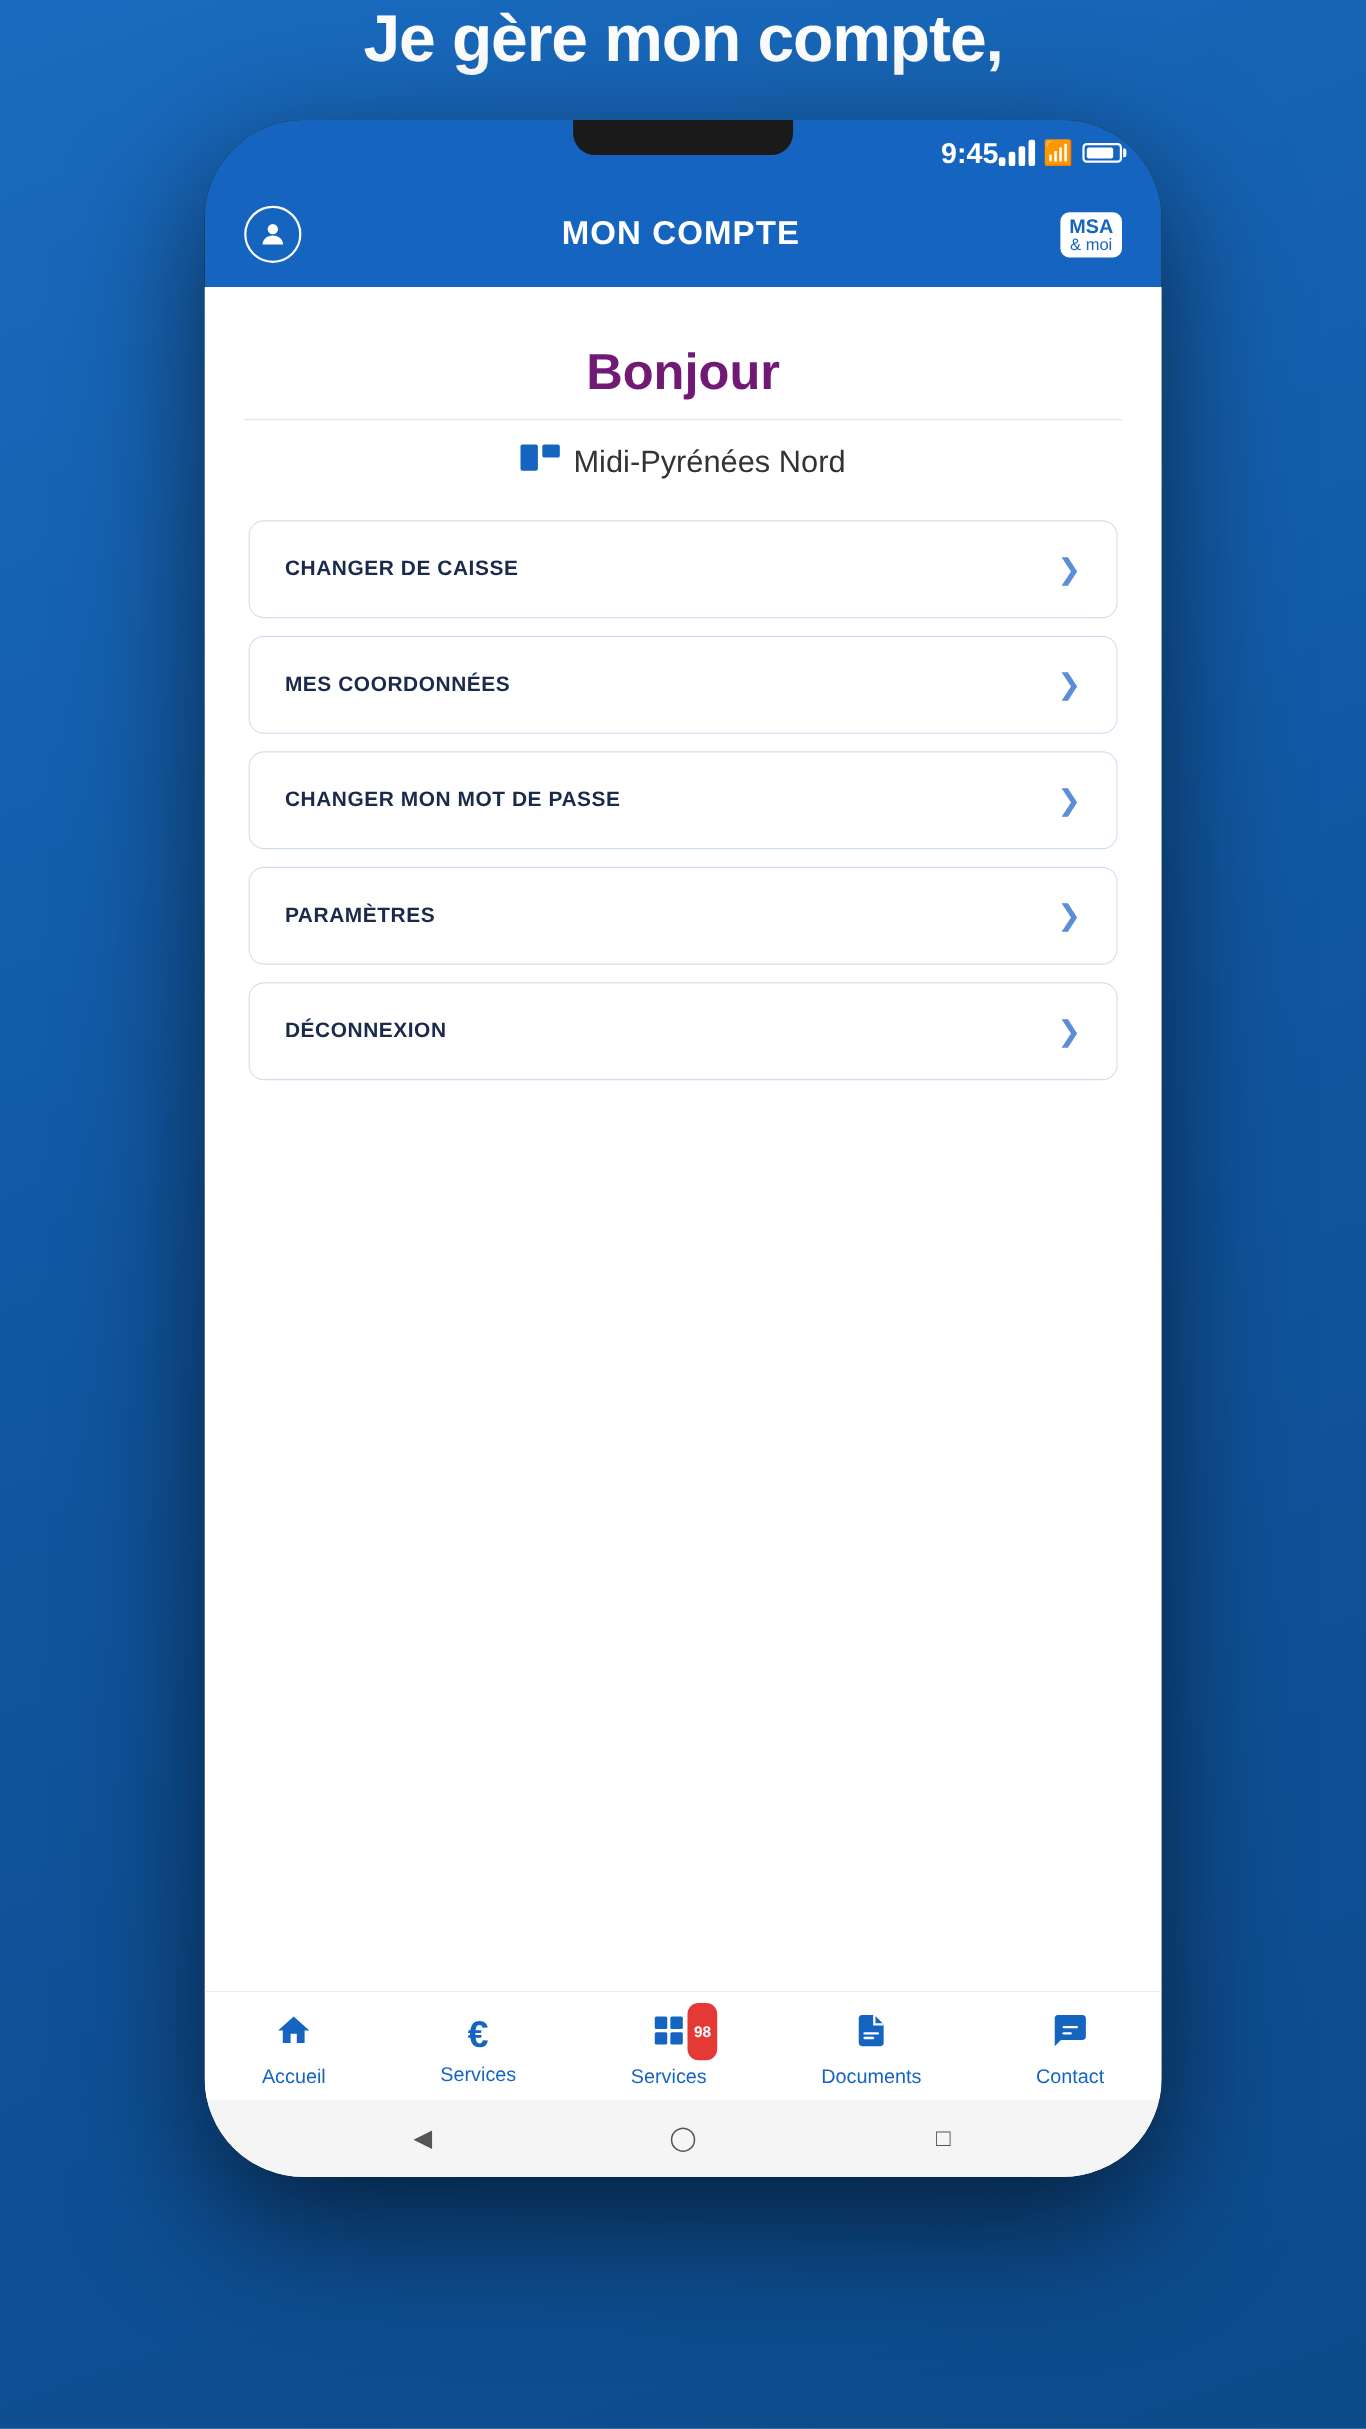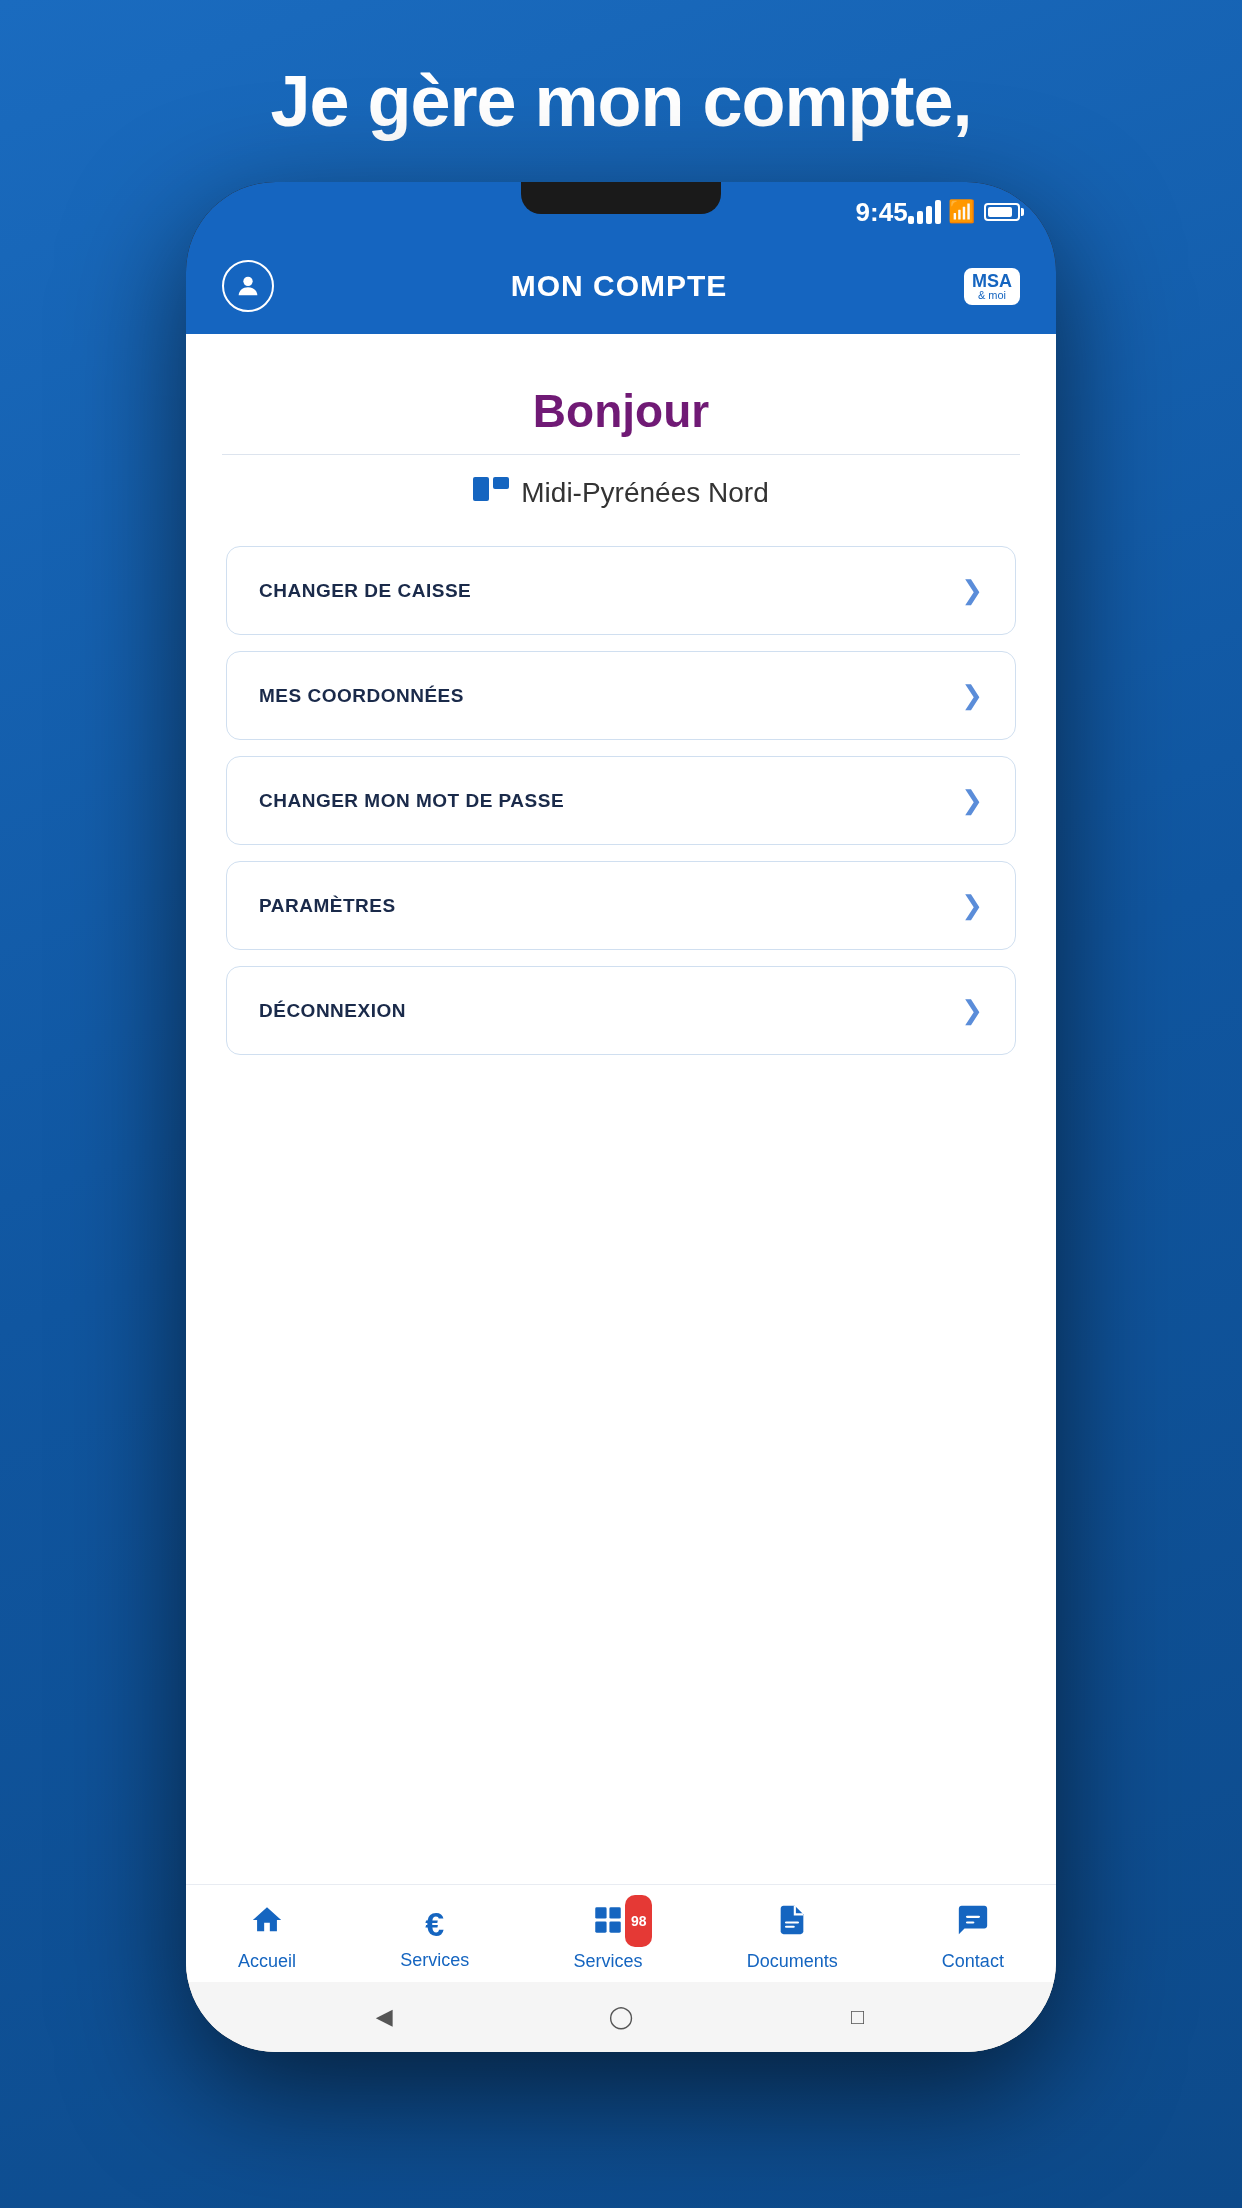--- a/index.html
+++ b/index.html
@@ -10,23 +10,22 @@
       background: linear-gradient(160deg, #1a6bbf 0%, #1056a0 50%, #0d4a8a 100%);
       display: flex;
       flex-direction: column;
       align-items: center;
       font-family: -apple-system, BlinkMacSystemFont, 'Helvetica Neue', Arial, sans-serif;
       overflow: hidden;
     }
 
     .page-headline {
       color: white;
-      font-size: 72px;
+      font-size: 60px;
       font-weight: 800;
-      margin-top: 60px;
       margin-bottom: 40px;
       text-align: center;
       letter-spacing: -1px;
     }
 
     
     .phone-frame {
       width: 870px;
       height: 1870px;
       background: #1a1a1a;
@@ -160,21 +159,21 @@
     .header-logo-text {
       color: #1565c0;
       font-size: 18px;
       font-weight: 800;
       line-height: 1;
       display: block;
     }
 
     .header-logo-sub {
       color: #1565c0;
-      font-size: 11px;
+      font-size: 15px;
       display: block;
       line-height: 1;
     }
 
     
     .phone-content {
       flex: 1;
       background: white;
       display: flex;
       flex-direction: column;

